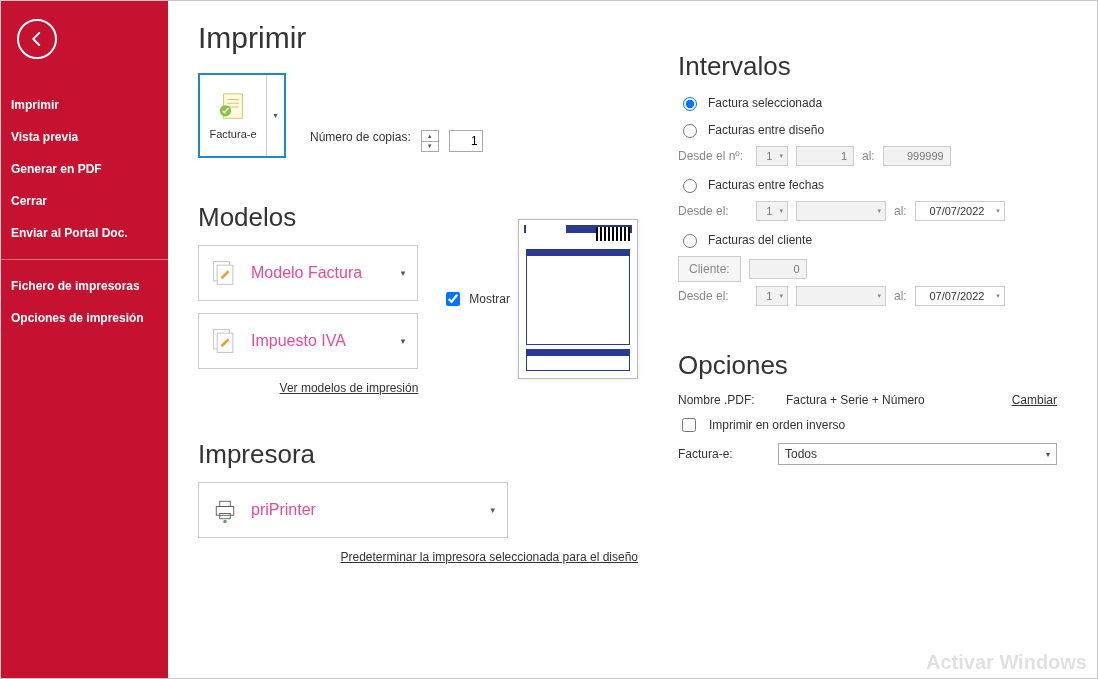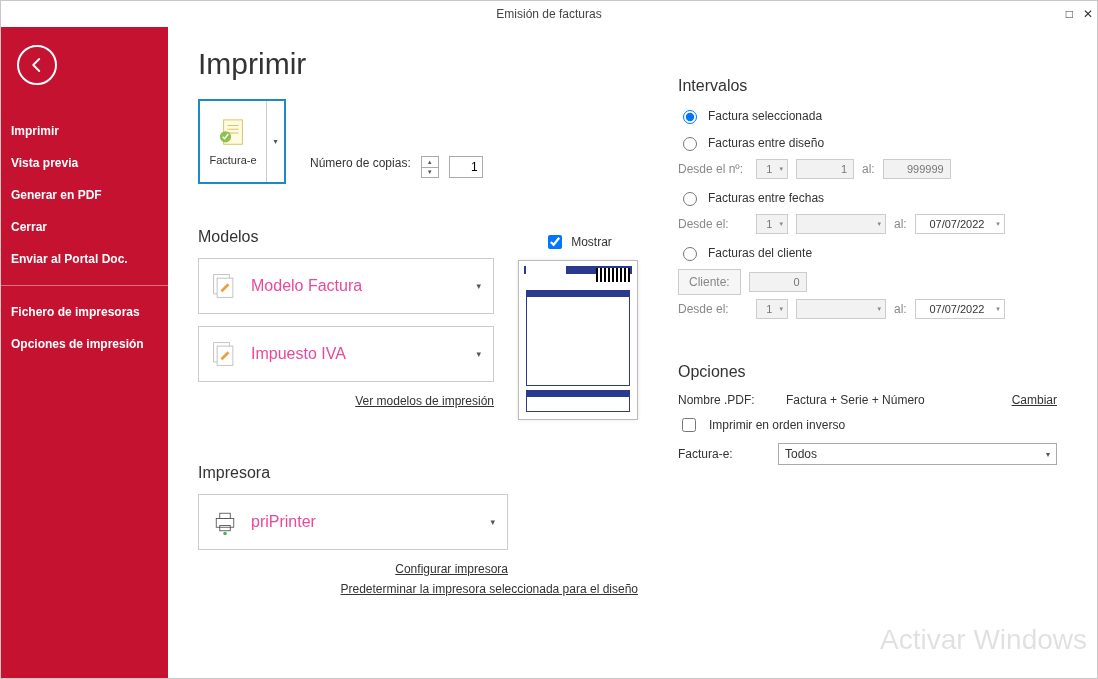--- a/index.html
+++ b/index.html
@@ -14,41 +14,41 @@
   .backbtn { width:40px; height:40px; border:2px solid #fff; border-radius:50%; margin-left:16px; margin-bottom:30px; display:flex; align-items:center; justify-content:center; cursor:pointer; }
   .backbtn svg { width:18px; height:18px; }
   .navlist { display:flex; flex-direction:column; }
   .navitem { padding:9px 10px; font-size:12px; font-weight:600; cursor:pointer; }
   .navsep { height:1px; background:rgba(255,255,255,0.4); margin:10px 0; }
   .main { flex:1; padding:20px 40px 20px 30px; position:relative; overflow:hidden; }
   .cols { display:flex; gap:40px; }
   .colL { width:440px; }
   .colR { flex:1; padding-top:30px; }
   h1 { font-size:30px; font-weight:300; color:#333; margin:0 0 18px 0; }
-  h2 { font-size:16px; font-weight:400; color:#333; margin:44px 0 12px 0; }
+  h2 { font-size:26px; font-weight:400; color:#333; margin:44px 0 12px 0; }
   .row1 { display:flex; align-items:flex-end; gap:24px; }
   .facturae { width:88px; height:85px; border:2px solid #1f88c9; display:flex; }
   .facturae .left { flex:1; display:flex; flex-direction:column; align-items:center; justify-content:center; gap:6px; }
   .facturae .left .ico { width:30px; height:30px; position:relative; }
   .facturae .left .lbl { font-size:11px; color:#333; }
   .facturae .drop { width:18px; border-left:1px solid #ccc; display:flex; align-items:center; justify-content:center; font-size:8px; color:#555; cursor:pointer; }
   .copiasrow { display:flex; align-items:flex-start; gap:10px; margin-bottom:6px; }
   .copiasrow .lbl { font-size:12px; color:#333; }
   .spinner { width:18px; height:22px; border:1px solid #aaa; display:flex; flex-direction:column; }
   .spinner div { flex:1; display:flex; align-items:center; justify-content:center; font-size:6px; color:#555; border-bottom:1px solid #aaa; cursor:pointer; }
   .spinner div:last-child { border-bottom:0; }
   .numinput { width:34px; height:22px; border:1px solid #aaa; font-size:12px; text-align:right; padding:0 4px; }
   .dropbox { border:1px solid #ccc; height:56px; display:flex; align-items:center; padding:0 12px; gap:12px; cursor:pointer; margin-bottom:12px; }
   .dropbox .ico { width:28px; height:28px; }
   .dropbox .lbl { flex:1; font-size:16px; color:#ec4899; }
   .dropbox .caret { font-size:9px; color:#555; }
   .linklike { text-align:right; font-size:12px; color:#333; text-decoration:underline; cursor:pointer; }
   .modelosrow { display:flex; align-items:flex-start; gap:24px; }
   .modelosL { width:310px; }
-  .previewcol { display:flex; flex-direction:column; align-items:center; gap:8px; margin-top:-26px; }
+  .previewcol { display:flex; align-items:center; gap:8px; margin-top:-26px; }
   .chkrow { display:flex; align-items:center; gap:6px; font-size:12px; color:#333; }
   .chkrow input { width:14px; height:14px; }
   .preview { width:120px; height:160px; border:1px solid #bbb; background:#fff; box-shadow:0 0 4px rgba(0,0,0,0.1); padding:5px; }
   .preview .inner { width:100%; height:100%; background:
     linear-gradient(#fff,#fff),
     repeating-linear-gradient(0deg,#2a3a8f 0 1px,#fff 1px 4px);
     position:relative; }
   .preview .inner .bar { height:8px; background:#2a3a8f; margin-bottom:2px; }
   .preview .inner .qr { position:absolute; top:2px; right:2px; width:34px; height:14px; background:repeating-linear-gradient(90deg,#000 0 2px,#fff 2px 4px); }
   .preview .inner .hdr { position:absolute; top:0; left:2px; width:40px; height:16px; background:#fff; }
@@ -65,33 +65,26 @@
   .smallcombo .v { flex:1; text-align:center; }
   .smallcombo .c { font-size:7px; color:#888; margin-left:2px; }
   .smalltxt { height:20px; border:1px solid #ccc; background:#f2f2f2; font-size:11px; color:#777; text-align:right; padding:0 6px; }
   .btnlike { height:26px; border:1px solid #ccc; background:#f6f6f6; font-size:12px; padding:0 10px; display:inline-flex; align-items:center; cursor:pointer; }
   .opciones .orow { display:flex; align-items:center; gap:10px; font-size:12px; color:#333; margin:8px 0; }
   .opciones .orow .lbl { width:90px; }
   .opciones .orow .val { color:#333;margin-left:8px; }
   .cambiar { margin-left:auto; text-decoration:underline; cursor:pointer; }
   .widecombo { flex:1; height:22px; border:1px solid #aaa; background:#fff; display:flex; align-items:center; padding:0 6px; font-size:12px; color:#333; cursor:pointer; }
   .widecombo .c { margin-left:auto; font-size:8px; color:#555; }
-  .watermark { position:absolute; bottom:22px; right:10px; font-size:28px; color:rgba(0,0,0,0.12); font-weight:400; }
+  .watermark { position:absolute; bottom:4px; right:10px; font-size:20px; color:rgba(0,0,0,0.12); font-weight:700; }
 </style>
 </head>
 <body>
 
 <div class="app">
-  <div class="titlebar">
-    <div class="title">Emisión de facturas</div>
-    <div class="winbtns">
-      <span>□</span>
-      <span>✕</span>
-    </div>
-  </div>
   <div class="body">
     <div class="sidebar">
       <div class="backbtn">
         <svg viewBox="0 0 24 24">
             <path d="M15 4 L7 12 L15 20" stroke="#fff" stroke-width="2.5" fill="none" stroke-linecap="round" stroke-linejoin="round"></path>
           </svg>
       </div>
       <div class="navlist">
         <div class="navitem">Imprimir</div>
         <div class="navitem">Vista previa</div>
@@ -188,21 +181,20 @@
               <svg viewBox="0 0 32 32">
                   <rect x="6" y="12" width="20" height="10" fill="none" stroke="#555"></rect>
                   <rect x="10" y="6" width="12" height="6" fill="none" stroke="#555"></rect>
                   <rect x="10" y="20" width="12" height="6" fill="none" stroke="#555"></rect>
                   <circle cx="16" cy="29" r="2" fill="#4caf50"></circle>
                 </svg>
             </div>
             <div class="lbl">priPrinter</div>
             <div class="caret">▾</div>
           </div>
-          <div class="linklike" style="width:310px">Configurar impresora</div>
           <div class="printerlink2">Predeterminar la impresora seleccionada para el diseño</div>
         </div>
 
         <div class="colR">
           <div class="intervalos">
             <h2 style="margin-top:0">Intervalos</h2>
 
             <label class="radrow">
               <input type="radio" name="int" checked="" style="">
               <span>Factura seleccionada</span>

